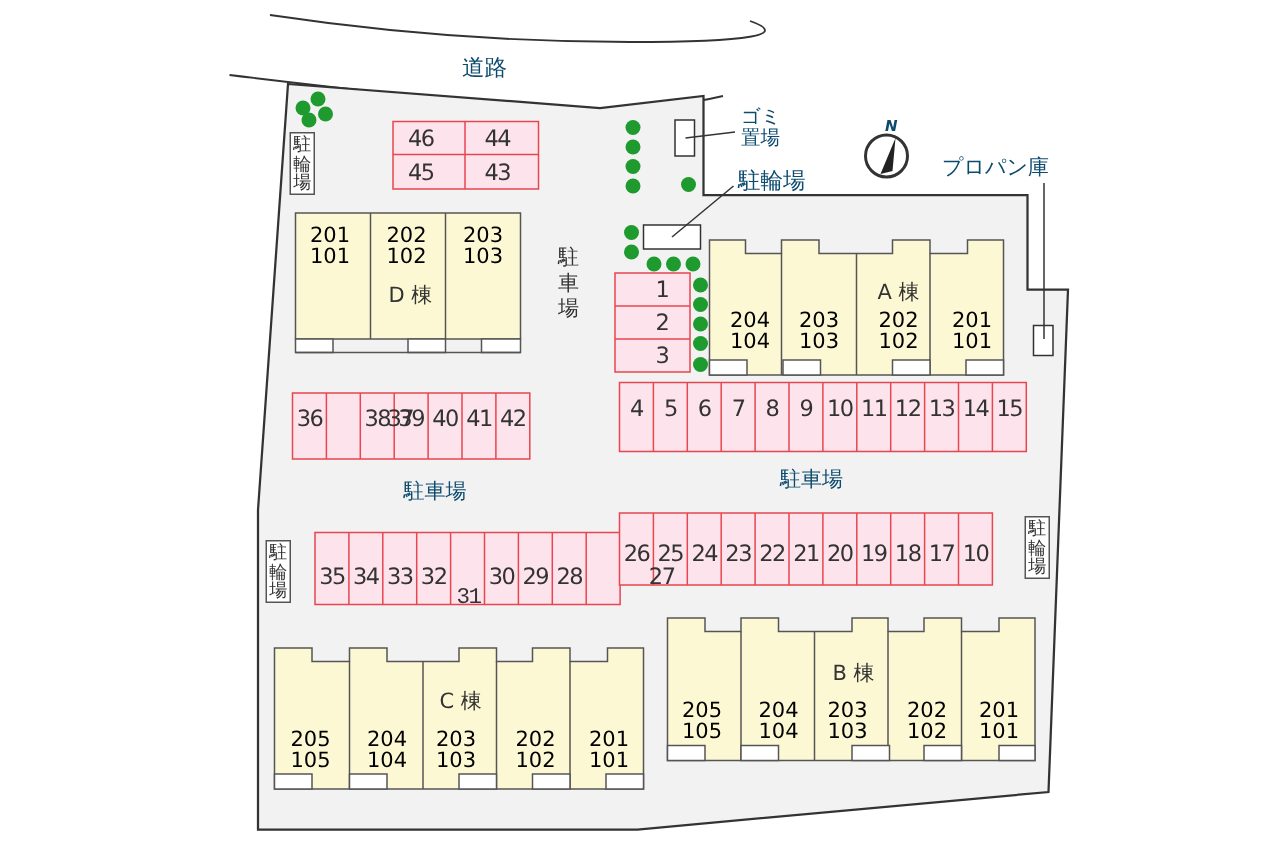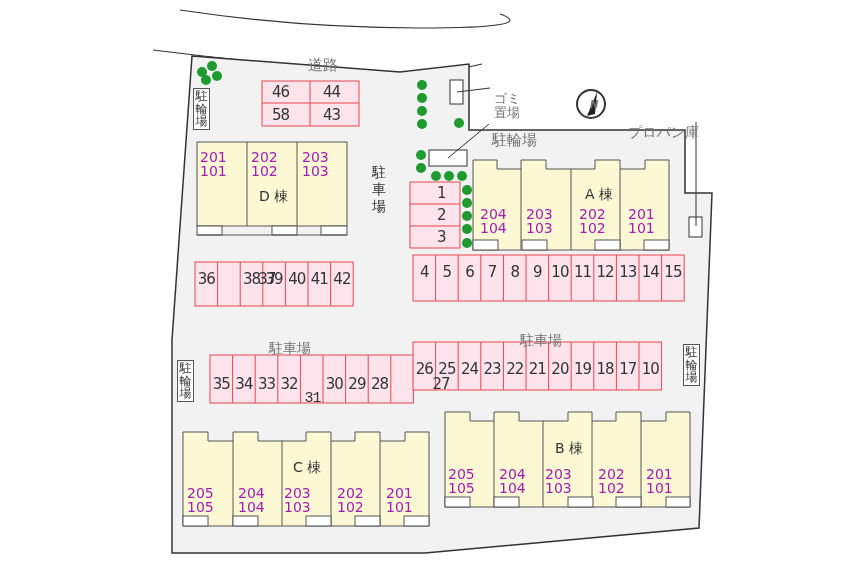--- a/index.html
+++ b/index.html
@@ -1,23 +1,23 @@
 <!DOCTYPE html>
 <html><head>
 <meta charset="utf-8">
 <style>
   html, body { margin: 0; padding: 0; background: #ffffff; }
   body { width: 846px; height: 564px; position: relative; overflow: hidden;
          font-family: "DejaVu Sans", "Liberation Sans", sans-serif; color: #333; }
   svg#map { position: absolute; left: 0; top: 0; }
-  .lbl { position: absolute; font-size: 14px; color: #737373; line-height: 1; white-space: nowrap; margin-top: 20px; }
+  .lbl { position: absolute; font-size: 14px; color: #0c4a6e; line-height: 1; white-space: nowrap; }
   .vlbl { position: absolute; font-size: 13px; line-height: 1.05; color: #333; text-align: center; width: 14px; }
   .boxed { border: 1px solid #555; background: #fff; padding: 1px 1px; width: 13px; font-size: 12px; }
   .num { position: absolute; font-size: 15px; color: #333; text-align: center; line-height: 1; letter-spacing: -1px; }
-  .unit { position: absolute; font-size: 14px; color: #a21caf; line-height: 1.0; }
+  .unit { position: absolute; font-size: 14px; color: #000000; text-align: center; line-height: 1.0; }
   .bname { position: absolute; font-size: 14px; color: #333; white-space: nowrap; }
 </style>
 </head>
 <body>
 
 <svg id="map" width="846" height="564" viewBox="0 0 846 564">
 
   <path d="M180 10 Q 300 28 420 28 T 500 14" fill="none" stroke="#333" stroke-width="1.2"></path>
   <path d="M153 50 Q 300 68 380 72 Q 440 74 482 64" fill="none" stroke="#333" stroke-width="1.2"></path>
 
@@ -198,21 +198,21 @@
 <div class="vlbl" style="left:372px;top:164px;font-size:14px;line-height:1.2;">
   <div>駐</div>
   <div>車</div>
   <div>場</div>
 </div>
 <div class="lbl" style="left:269px;top:321px;">駐車場</div>
 <div class="lbl" style="left:520px;top:313px;">駐車場</div>
 
 <div class="num" style="left:272px;top:85px;">46</div>
 <div class="num" style="left:323px;top:85px;">44</div>
-<div class="num" style="left:272px;top:108px;">58</div>
+<div class="num" style="left:272px;top:108px;">45</div>
 <div class="num" style="left:323px;top:108px;">43</div>
 
 <div class="num" style="left:437px;top:186px;">1</div>
 <div class="num" style="left:437px;top:208px;">2</div>
 <div class="num" style="left:437px;top:230px;">3</div>
 
 <div id="rowlabels">
     <div class="num" style="left: 413px; width: 22.6px; top: 265px;">4</div>
     <div class="num" style="left: 435.6px; width: 22.6px; top: 265px;">5</div>
     <div class="num" style="left: 458.2px; width: 22.6px; top: 265px;">6</div>

